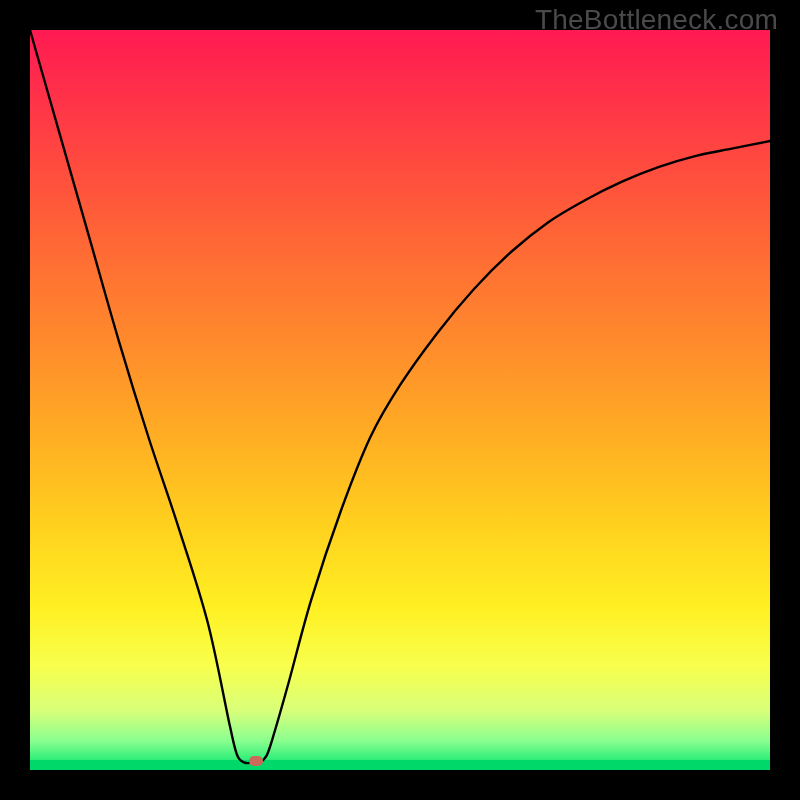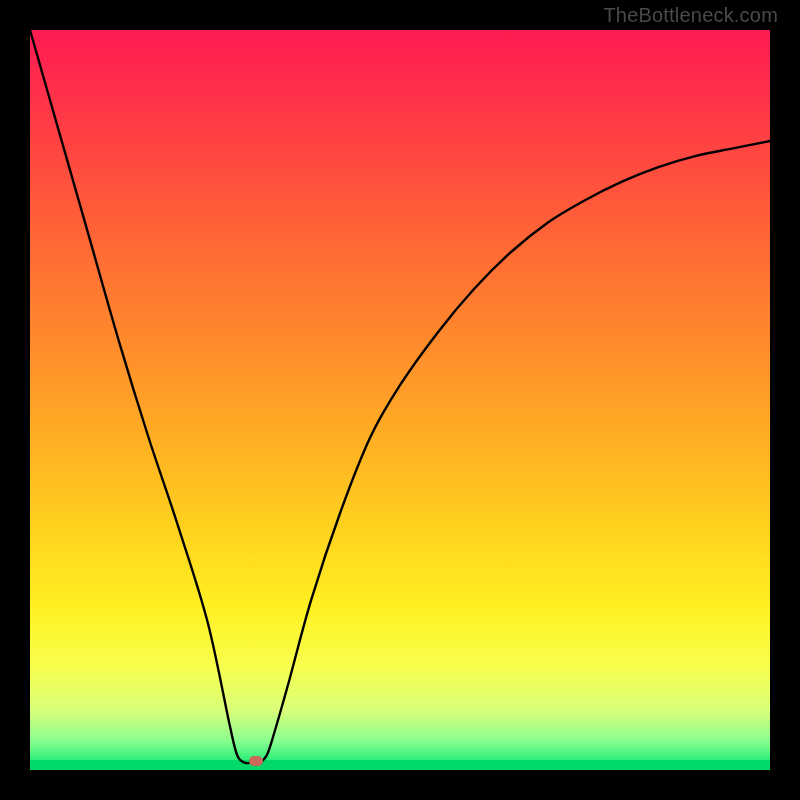--- a/index.html
+++ b/index.html
@@ -53,21 +53,21 @@
     top: 0;
     width: 740px;
     height: 740px;
     overflow: visible;
   }
   .watermark {
     position: absolute;
     top: 4px;
     right: 22px;
     color: #4a4a4a;
-    font-size: 20px;
+    font-size: 28px;
     font-weight: 500;
     letter-spacing: 0.2px;
     user-select: none;
   }
   .marker {
     position: absolute;
     width: 14px;
     height: 10px;
     background: #c96a5a;
     border-radius: 5px;

